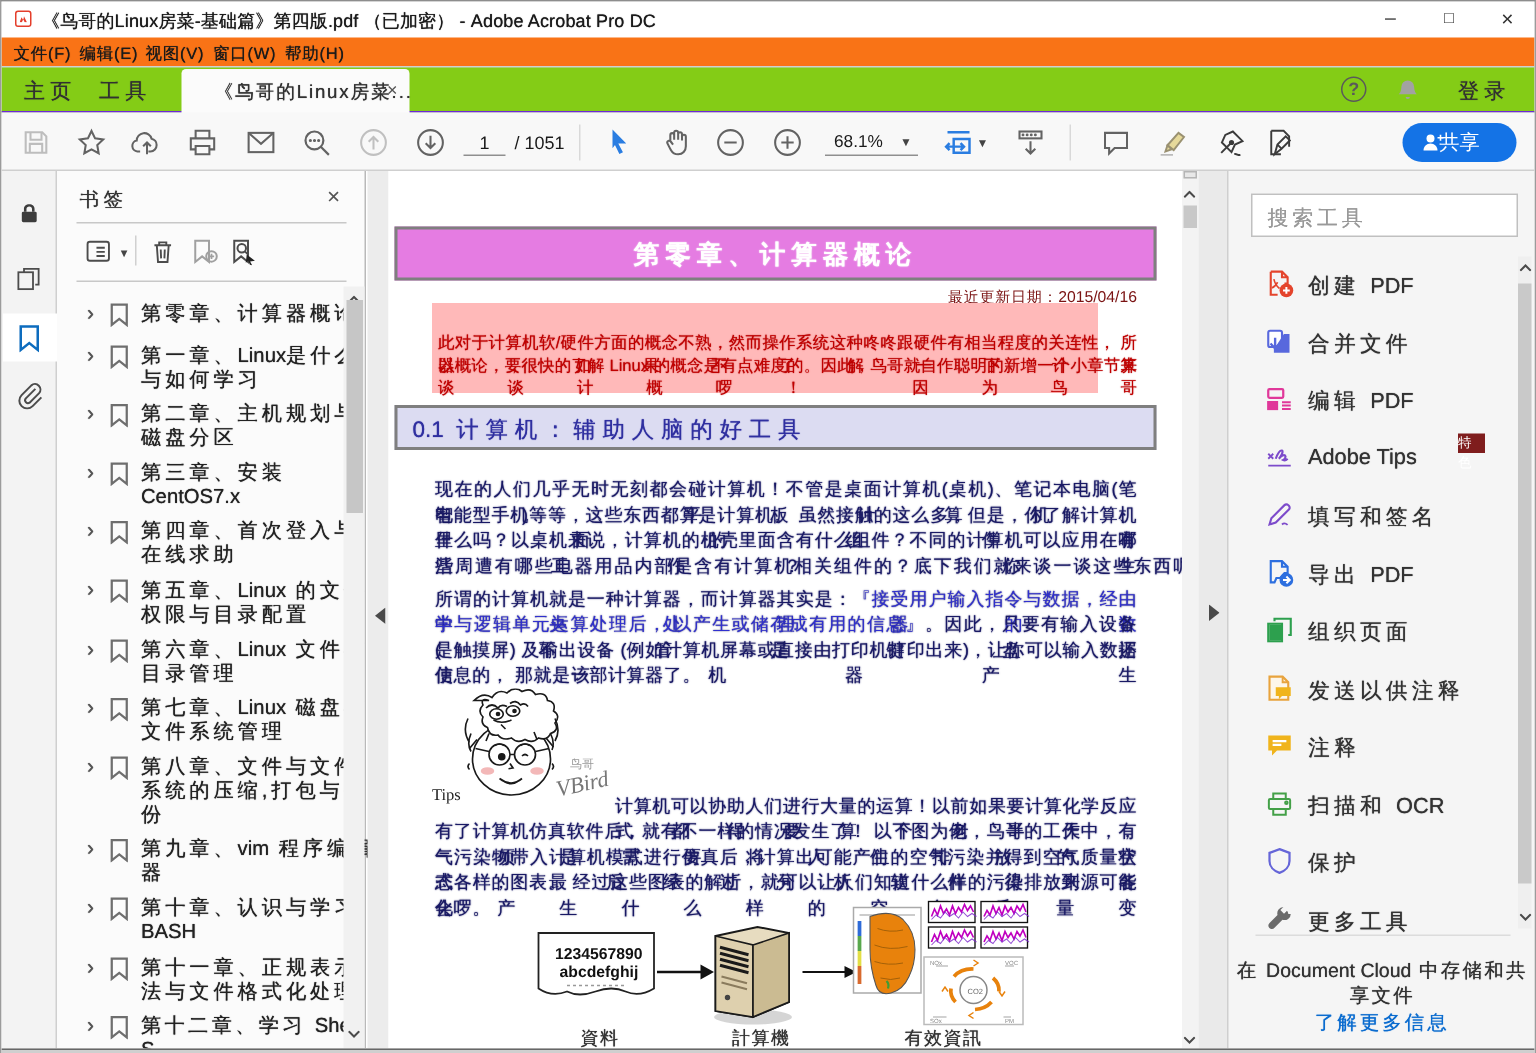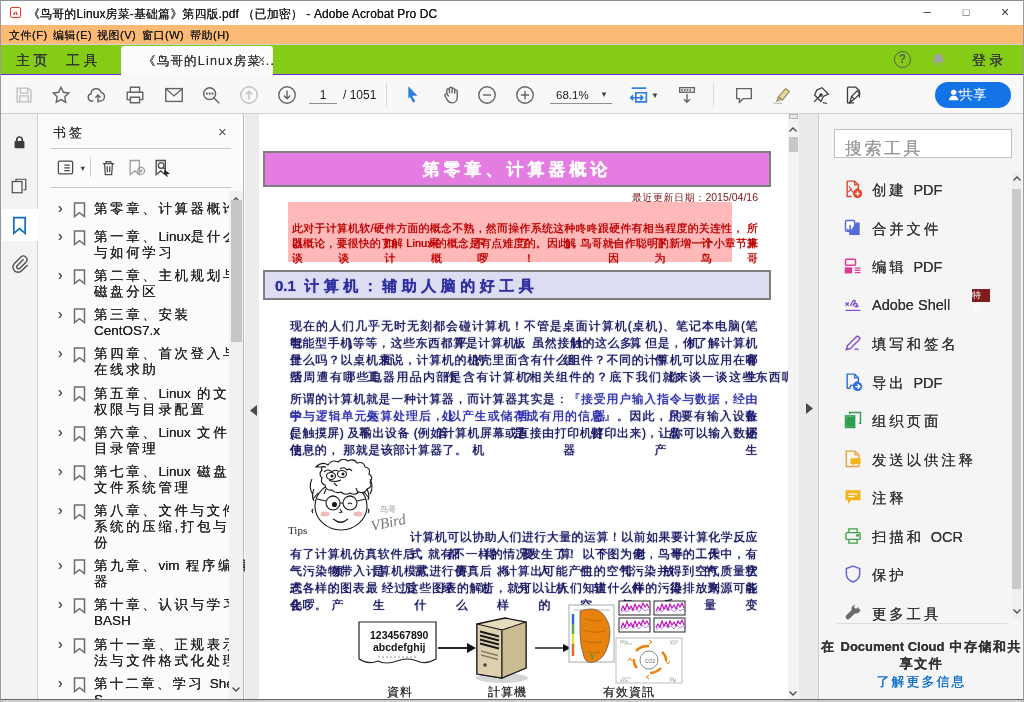--- a/index.html
+++ b/index.html
@@ -5,21 +5,21 @@
 body{font-family:"Liberation Sans",sans-serif;-webkit-font-smoothing:antialiased}
 #win{position:relative;width:1024px;height:702px;background:#fff;border-top:1px solid #8d8d8d;border-left:1px solid #9b9b9b;border-right:1px solid #9b9b9b;overflow:hidden}
 .abs{position:absolute}
 
 #titlebar{position:absolute;left:0;top:0;width:1022px;height:24px;background:#fff}
 #title-ico{position:absolute;left:9px;top:6px;width:11px;height:11px;border:1px solid #e43e2b;border-radius:2px;background:#fff}
 #title-ico:after{content:"";position:absolute;left:2px;top:2px;width:5px;height:5px;background:#e43e2b;clip-path:polygon(0 100%,28% 30%,50% 70%,60% 15%,100% 100%,70% 100%,50% 55%,30% 100%)}
 #title-txt{position:absolute;left:27px;top:5px;font-size:12px;color:#1a1a1a;letter-spacing:0.1px;text-shadow:0 0 0.5px #1a1a1a}
 .wbtn{position:absolute;top:0;width:38px;height:24px;color:#333;text-align:center;line-height:22px;font-size:13px}
 
-#menubar{position:absolute;left:0;top:24px;width:1022px;height:19px;background:#fdba74;font-size:11px;color:#1a1a1a}
+#menubar{position:absolute;left:0;top:24px;width:1022px;height:19px;background:#f97316;font-size:11px;color:#1a1a1a}
 #menubar span{position:absolute;top:3px;letter-spacing:0.5px;text-shadow:0 0 0.5px #1a1a1a}
 
 #tabbar{position:absolute;left:0;top:43px;width:1022px;height:31px;background:#84cc16;border-top:1px solid #d0d0d0;border-bottom:1px solid #6d28d9}
 .tab{position:absolute;top:7px;font-size:14px;color:#313131;letter-spacing:3.5px;text-shadow:0 0 0.6px #313131}
 #doctab{position:absolute;left:120px;top:1px;width:152px;height:30px;background:#fbfbfb;border-radius:3px 3px 0 0}
 #doctab .lbl{position:absolute;left:22px;top:7px;font-size:12.5px;color:#313131;white-space:nowrap;letter-spacing:1.2px;text-shadow:0 0 0.5px #313131}
 #doctab .x{position:absolute;right:8px;top:7px;font-size:12px;color:#555}
 
 #toolbar{position:absolute;left:0;top:74px;width:1022px;height:39px;background:#f8f8f8;border-bottom:1px solid #cfcfcf}
 .tbi{position:absolute;top:9px;width:22px;height:22px}
@@ -273,21 +273,21 @@
         <path d="M7 0L0 5.5 7 11z" fill="#4a4a4a"></path>
       </svg>
     <div id="lgutter" class="abs" style="left:244px;top:0;width:14px;height:585px;background:#ececec"></div>
     <div id="page">
       <div class="abs" style="left:4px;top:37px;width:508px;height:36px;border:2px solid #7f7f7f;background:#e57ce2;text-align:center;color:#fff;font-size:17px;font-weight:bold;line-height:34px;letter-spacing:4px;text-shadow:0 0 1px #fff">第零章、计算器概论</div>
       <div class="abs" style="right:30px;top:77px;font-size:10px;color:#7a1212;letter-spacing:0.5px">最近更新日期：<span class="lat" style="font-size:10.5px">2015/04/16</span></div>
       <div class="abs" style="left:29px;top:88px;width:444px;height:60px;background:#ffb9b9"></div>
       <div class="docline j2 pk" style="left:33px;top:107px">此对于计算机软/硬件方面的概念不熟，然而操作系统这种咚咚跟硬件有相当程度的关连性， 所以，如果不了解一下计算</div>
       <div class="docline j2 pk" style="left:33px;top:122px">器概论，要很快的了解 <span class="lat">Linux</span> 的概念是有点难度的。因此，鸟哥就自作聪明的新增一个小章节来谈谈计概啰！ 因为鸟哥</div>
       <div class="abs" style="left:4px;top:156px;width:508px;height:30px;border:2px solid #7f7f7f;background:#dcdcf2">
-          <span style="position:absolute;left:10px;top:5px;font-size:15px;font-weight:bold;color:#2f2fa0;letter-spacing:4.5px;text-shadow:0 0 0.7px #2f2fa0"><span class="lat">0.1&nbsp;&nbsp;</span>计算机：辅助人脑的好工具</span>
+          <span style="position:absolute;left:10px;top:5px;font-size:15px;font-weight:normal;color:#2f2fa0;letter-spacing:4.5px;text-shadow:0 0 0.7px #2f2fa0"><span class="lat">0.1&nbsp;&nbsp;</span>计算机：辅助人脑的好工具</span>
         </div>
       <div class="docline doc j" style="left:31px;top:204px">现在的人们几乎无时无刻都会碰计算机！不管是桌面计算机<span class="lat">(</span>桌机<span class="lat">)</span>、笔记本电脑<span class="lat">(</span>笔电<span class="lat">)</span>、平板计算机、</div>
       <div class="docline doc j" style="left:31px;top:221px">智能型手机等等，这些东西都算是计算机。 虽然接触的这么多，但是，你了解计算机里面的组件有</div>
       <div class="docline doc j" style="left:31px;top:238px">什么吗？以桌机来说，计算机的机壳里面含有什么组件？不同的计算机可以应用在哪些工作？ 你生</div>
       <div class="docline doc" style="left:31px;top:255px;letter-spacing:1.3px">活周遭有哪些电器用品内部是含有计算机相关组件的？底下我们就来谈一谈这些东西呢！</div>
       <div class="docline doc j" style="left:31px;top:277px">所谓的计算机就是一种计算器，而计算器其实是：<span class="bl">『接受用户输入指令与数据，经由中央处理器的数</span></div>
       <div class="docline doc j" style="left:31px;top:294px"><span class="bl">学与逻辑单元运算处理后， 以产生或储存成有用的信息』</span>。因此，只要有输入设备 <span class="lat">(</span>不管是键盘还</div>
       <div class="docline doc j" style="left:31px;top:311px">是触摸屏<span class="lat">)</span> 及输出设备 <span class="lat">(</span>例如计算机屏幕或直接由打印机打印出来<span class="lat">)</span>，让你可以输入数据使该机器产生</div>
       <div class="docline doc" style="left:31px;top:328px">信息的， 那就是一部计算器了。</div>
       <svg id="tipsimg" class="abs" style="left:45px;top:345px;width:105px;height:76px" viewBox="0 0 105 76">
@@ -394,21 +394,21 @@
           <path d="M0.5 4.5L4 1l3.5 3.5" stroke="#4a4a4a" stroke-width="1.3" fill="none"></path>
         </svg>
       <div class="abs" style="left:0.5px;top:23px;width:9.5px;height:15px;background:#c8c8c8"></div>
       <svg class="abs" style="left:1px;top:577px;width:8px;height:5px" viewBox="0 0 8 5">
           <path d="M0.5 0.5L4 4l3.5-3.5" stroke="#4a4a4a" stroke-width="1.3" fill="none"></path>
         </svg>
     </div>
     <div id="rstrip"></div>
     <div id="rpanel">
       <div class="abs" style="left:15px;top:15px;width:178px;height:29px;background:#fff;border:1px solid #c0c0c0">
-          <span style="position:absolute;left:10px;top:7px;font-size:17px;color:#999;letter-spacing:2.5px;text-shadow:0 0 0.4px #999">搜索工具</span>
+          <span style="position:absolute;left:10px;top:7px;font-size:14px;color:#999;letter-spacing:2.5px;text-shadow:0 0 0.4px #999">搜索工具</span>
         </div>
       <div class="tool" style="top:65px">
           <svg class="ic" viewBox="0 0 24 24">
             <path d="M5 2.5h9l4.5 4.5V12h-2.5M5 2.5V21h5.5M14 3v4h4" fill="none" stroke="#e4442c" stroke-width="1.7"></path>
             <path d="M7.5 8.5c.8 3.5 2.5 6 4.5 7.5" fill="none" stroke="#e4442c" stroke-width="1.3"></path>
             <path d="M10.5 11c-1.5 2.5-3 4-4.5 4.5" fill="none" stroke="#e4442c" stroke-width="1.3"></path>
             <circle cx="17.5" cy="17.5" r="5.5" fill="#e4442c"></circle>
             <path d="M17.5 14.8v5.4M14.8 17.5h5.4" stroke="#fff" stroke-width="1.6"></path>
           </svg>
           <span class="lb">创建 <span class="lat">PDF</span></span>
@@ -429,21 +429,21 @@
           </svg>
           <span class="lb">编辑 <span class="lat">PDF</span></span>
         </div>
       <div class="abs" style="left:153px;top:175px;width:18px;height:13px;background:#7f1d1d;color:#fff;font-size:9px;text-align:left;line-height:13px;letter-spacing:1px">特色</div>
       <div class="tool" style="top:180.5px">
           <svg class="ic" viewBox="0 0 24 24" fill="none" stroke="#7d4bcb" stroke-width="1.7">
             <path d="M3 9l4 4M7 9l-4 4" stroke-width="1.5"></path>
             <path d="M9 13c1.5-4 3.5-7 5-6.5s-1 5-2.5 6.5c2-2.5 4-3.5 5-2.5s-.5 3-1.5 3.5c1 .5 2.5 0 3.5-1"></path>
             <path d="M3 18.5h18" stroke-width="1.4"></path>
           </svg>
-          <span class="lb"><span class="lat">Adobe Shell</span></span>
+          <span class="lb"><span class="lat">Adobe Tips</span></span>
         </div>
       <div class="tool" style="top:219px">
           <svg class="ic" viewBox="0 0 24 24" fill="none" stroke="#7d4bcb" stroke-width="1.7">
             <path d="M4 20l1.5-5L16 4.5a2.1 2.1 0 0 1 3 0l.5.5a2.1 2.1 0 0 1 0 3L9 18.5z"></path>
             <path d="M14 20c1.5-1.5 3-1 4.5.3" stroke-width="1.5"></path>
           </svg>
           <span class="lb">填写和签名</span>
         </div>
       <div class="tool" style="top:257.5px">
           <svg class="ic" viewBox="0 0 24 24">
@@ -493,21 +493,21 @@
           <span class="lb">保护</span>
         </div>
       <div class="tool" style="top:488.5px">
           <svg class="ic" viewBox="0 0 24 24" fill="#6b6b6b">
             <path d="M21 7.5a5 5 0 0 1-6.6 4.7L8 18.6A2.8 2.8 0 1 1 4 14.7l6.4-6.4A5 5 0 0 1 15.1 2l-2.4 2.4 2.9 2.9L18 4.9c.6.7 1 1.6 1 2.6z"></path>
           </svg>
           <span class="lb">更多工具</span>
         </div>
       <div class="abs" style="left:10px;top:508px;width:185px;height:77px;background:#f5f5f5"></div>
       <div class="abs" style="left:18px;top:509px;width:170px;height:1px;background:#dcdcdc"></div>
-      <div class="abs" style="left:0;top:524px;width:205px;text-align:center;font-weight:bold;font-size:13px;color:#323232;letter-spacing:1.5px;line-height:17px;text-shadow:0 0 0.5px #323232">在 <span class="lat">Document Cloud</span> 中存储和共<br>享文件</div>
+      <div class="abs" style="left:0;top:524px;width:205px;text-align:center;font-weight:normal;font-size:13px;color:#323232;letter-spacing:1.5px;line-height:17px;text-shadow:0 0 0.5px #323232">在 <span class="lat">Document Cloud</span> 中存储和共<br>享文件</div>
       <div class="abs" style="left:0;top:559px;width:205px;text-align:center;font-size:13px;color:#0b6ccf;letter-spacing:2px;text-shadow:0 0 0.5px #0b6ccf">了解更多信息</div>
       <div class="abs" style="left:193px;top:57px;width:9px;height:448px;background:#efefef">
         <svg class="abs" style="left:0.5px;top:5px;width:8px;height:5px" viewBox="0 0 8 5">
             <path d="M0.5 4.5L4 1l3.5 3.5" stroke="#4a4a4a" stroke-width="1.3" fill="none"></path>
           </svg>
         <div class="abs" style="left:0px;top:18px;width:9px;height:400px;background:#c9c9c9"></div>
         <svg class="abs" style="left:0.5px;top:438px;width:8px;height:5px" viewBox="0 0 8 5">
             <path d="M0.5 0.5L4 4l3.5-3.5" stroke="#4a4a4a" stroke-width="1.3" fill="none"></path>
           </svg>
       </div>

